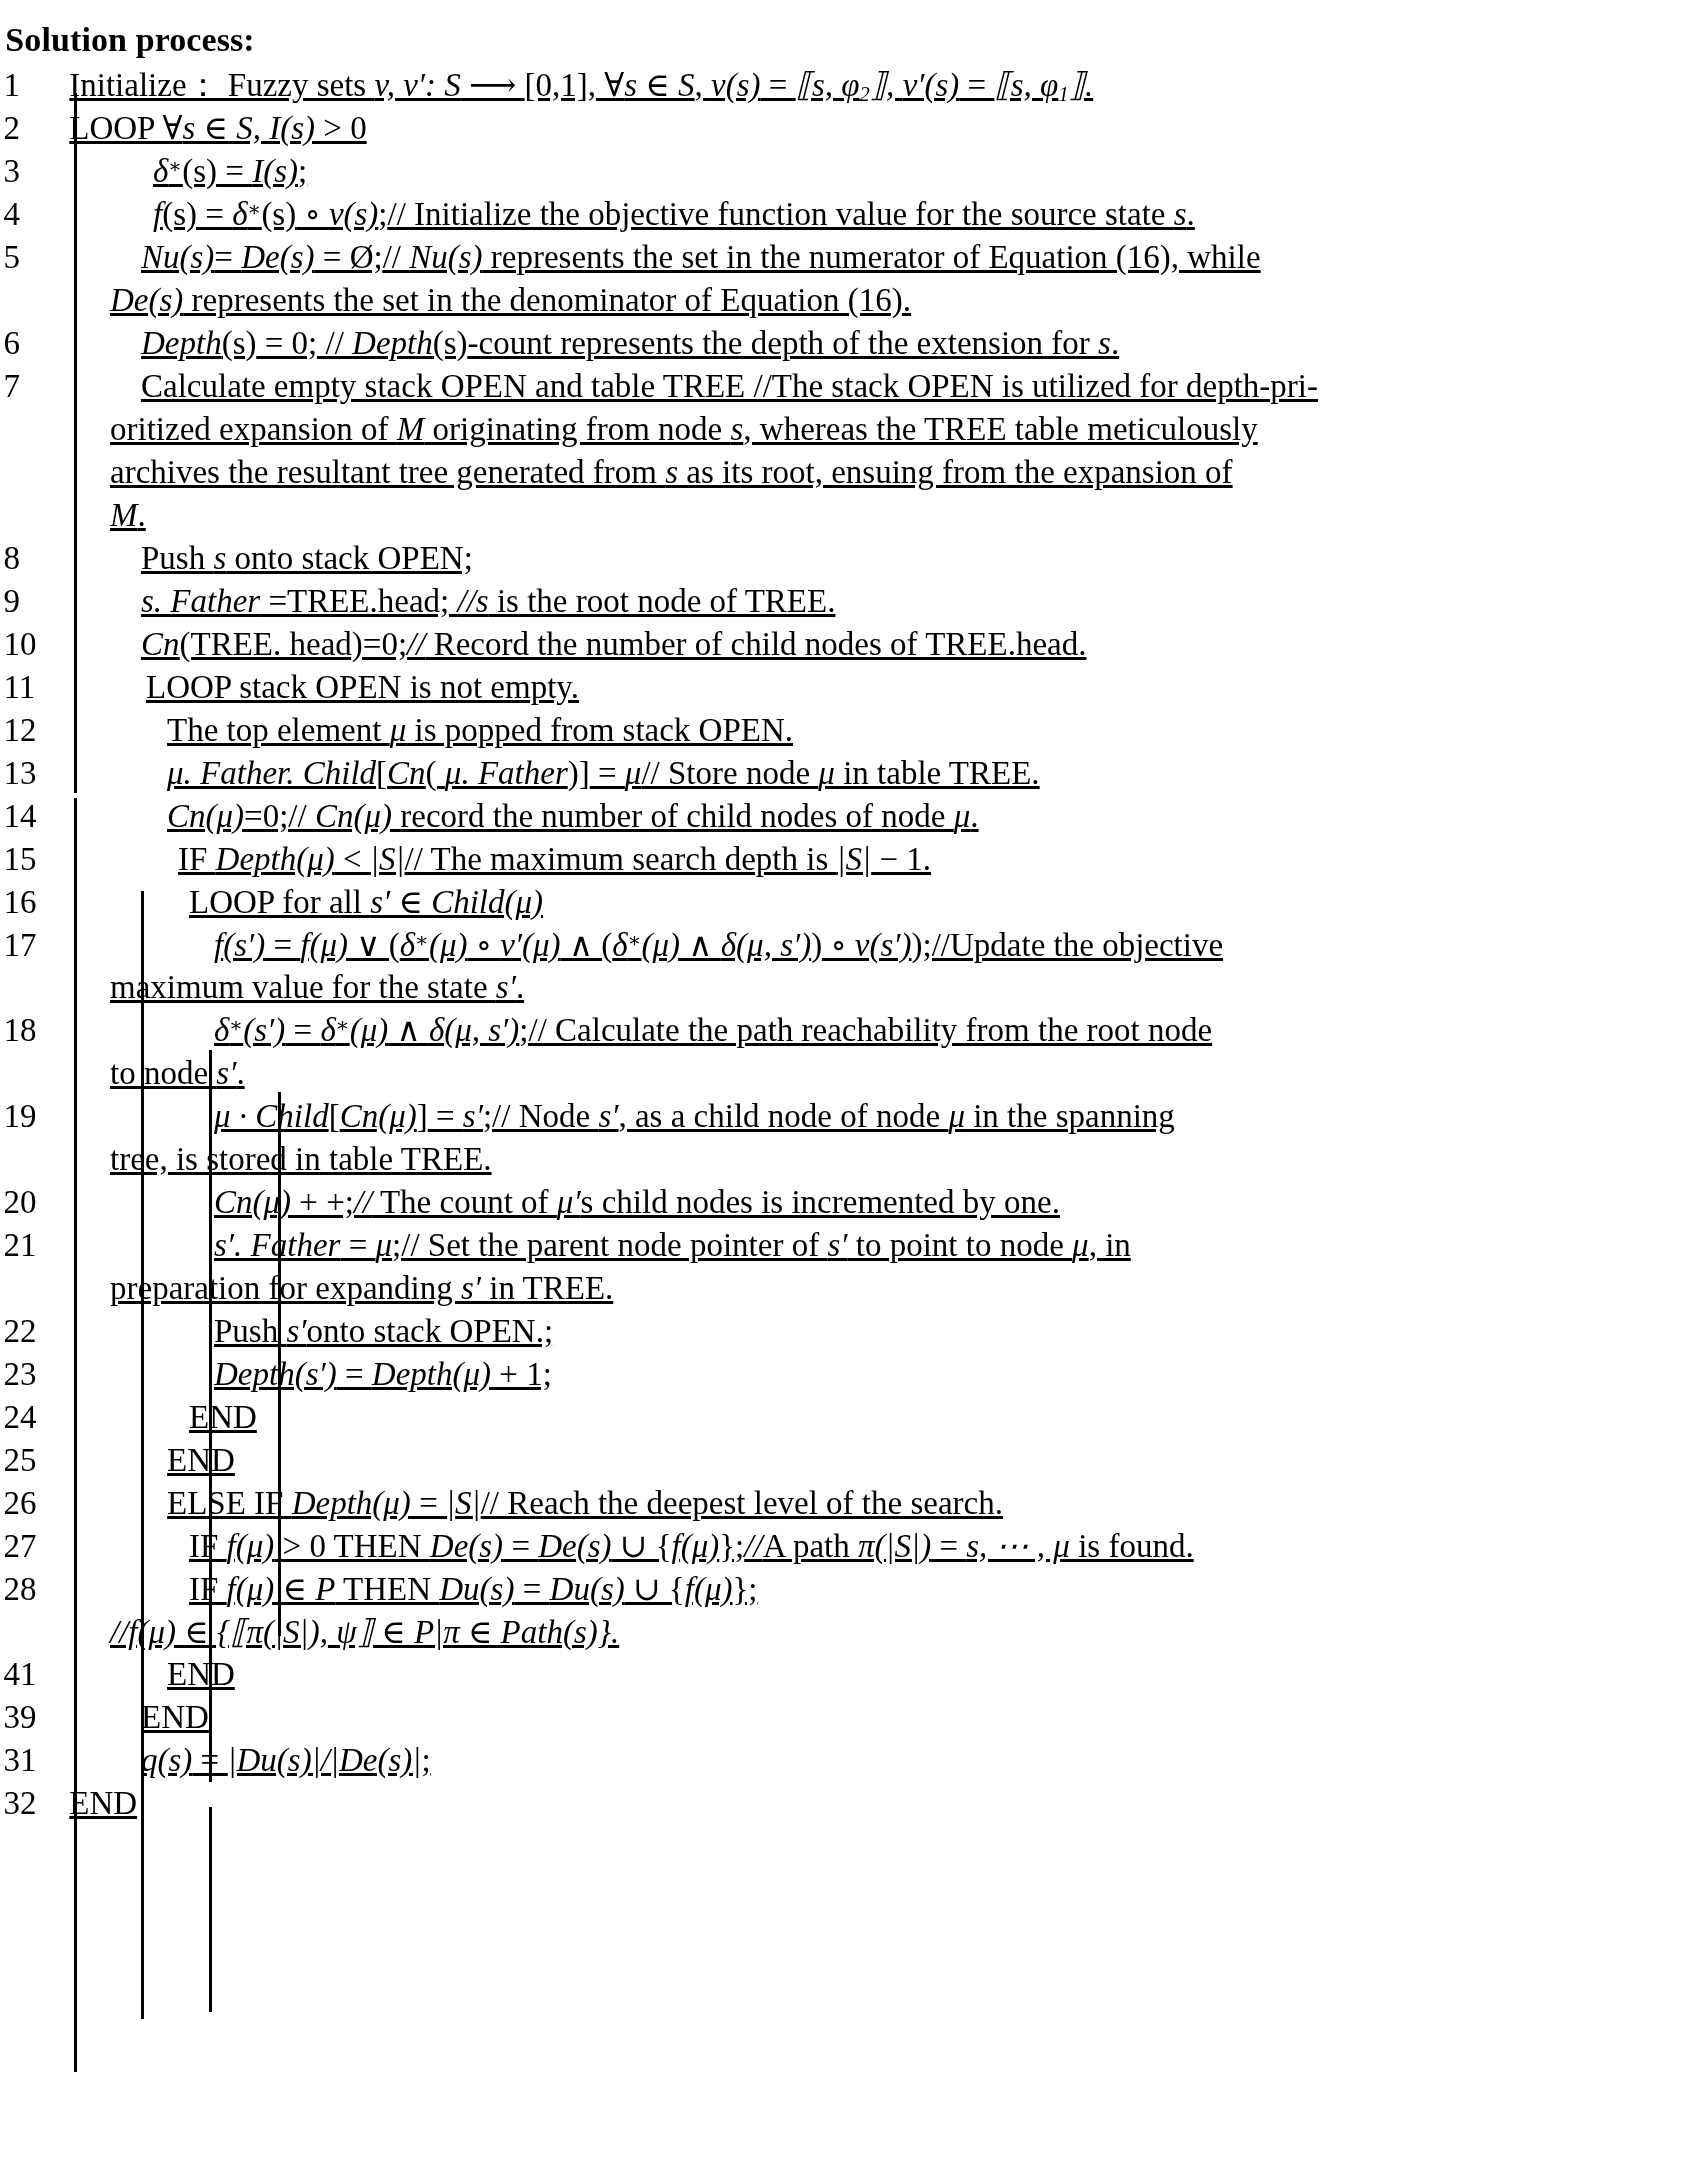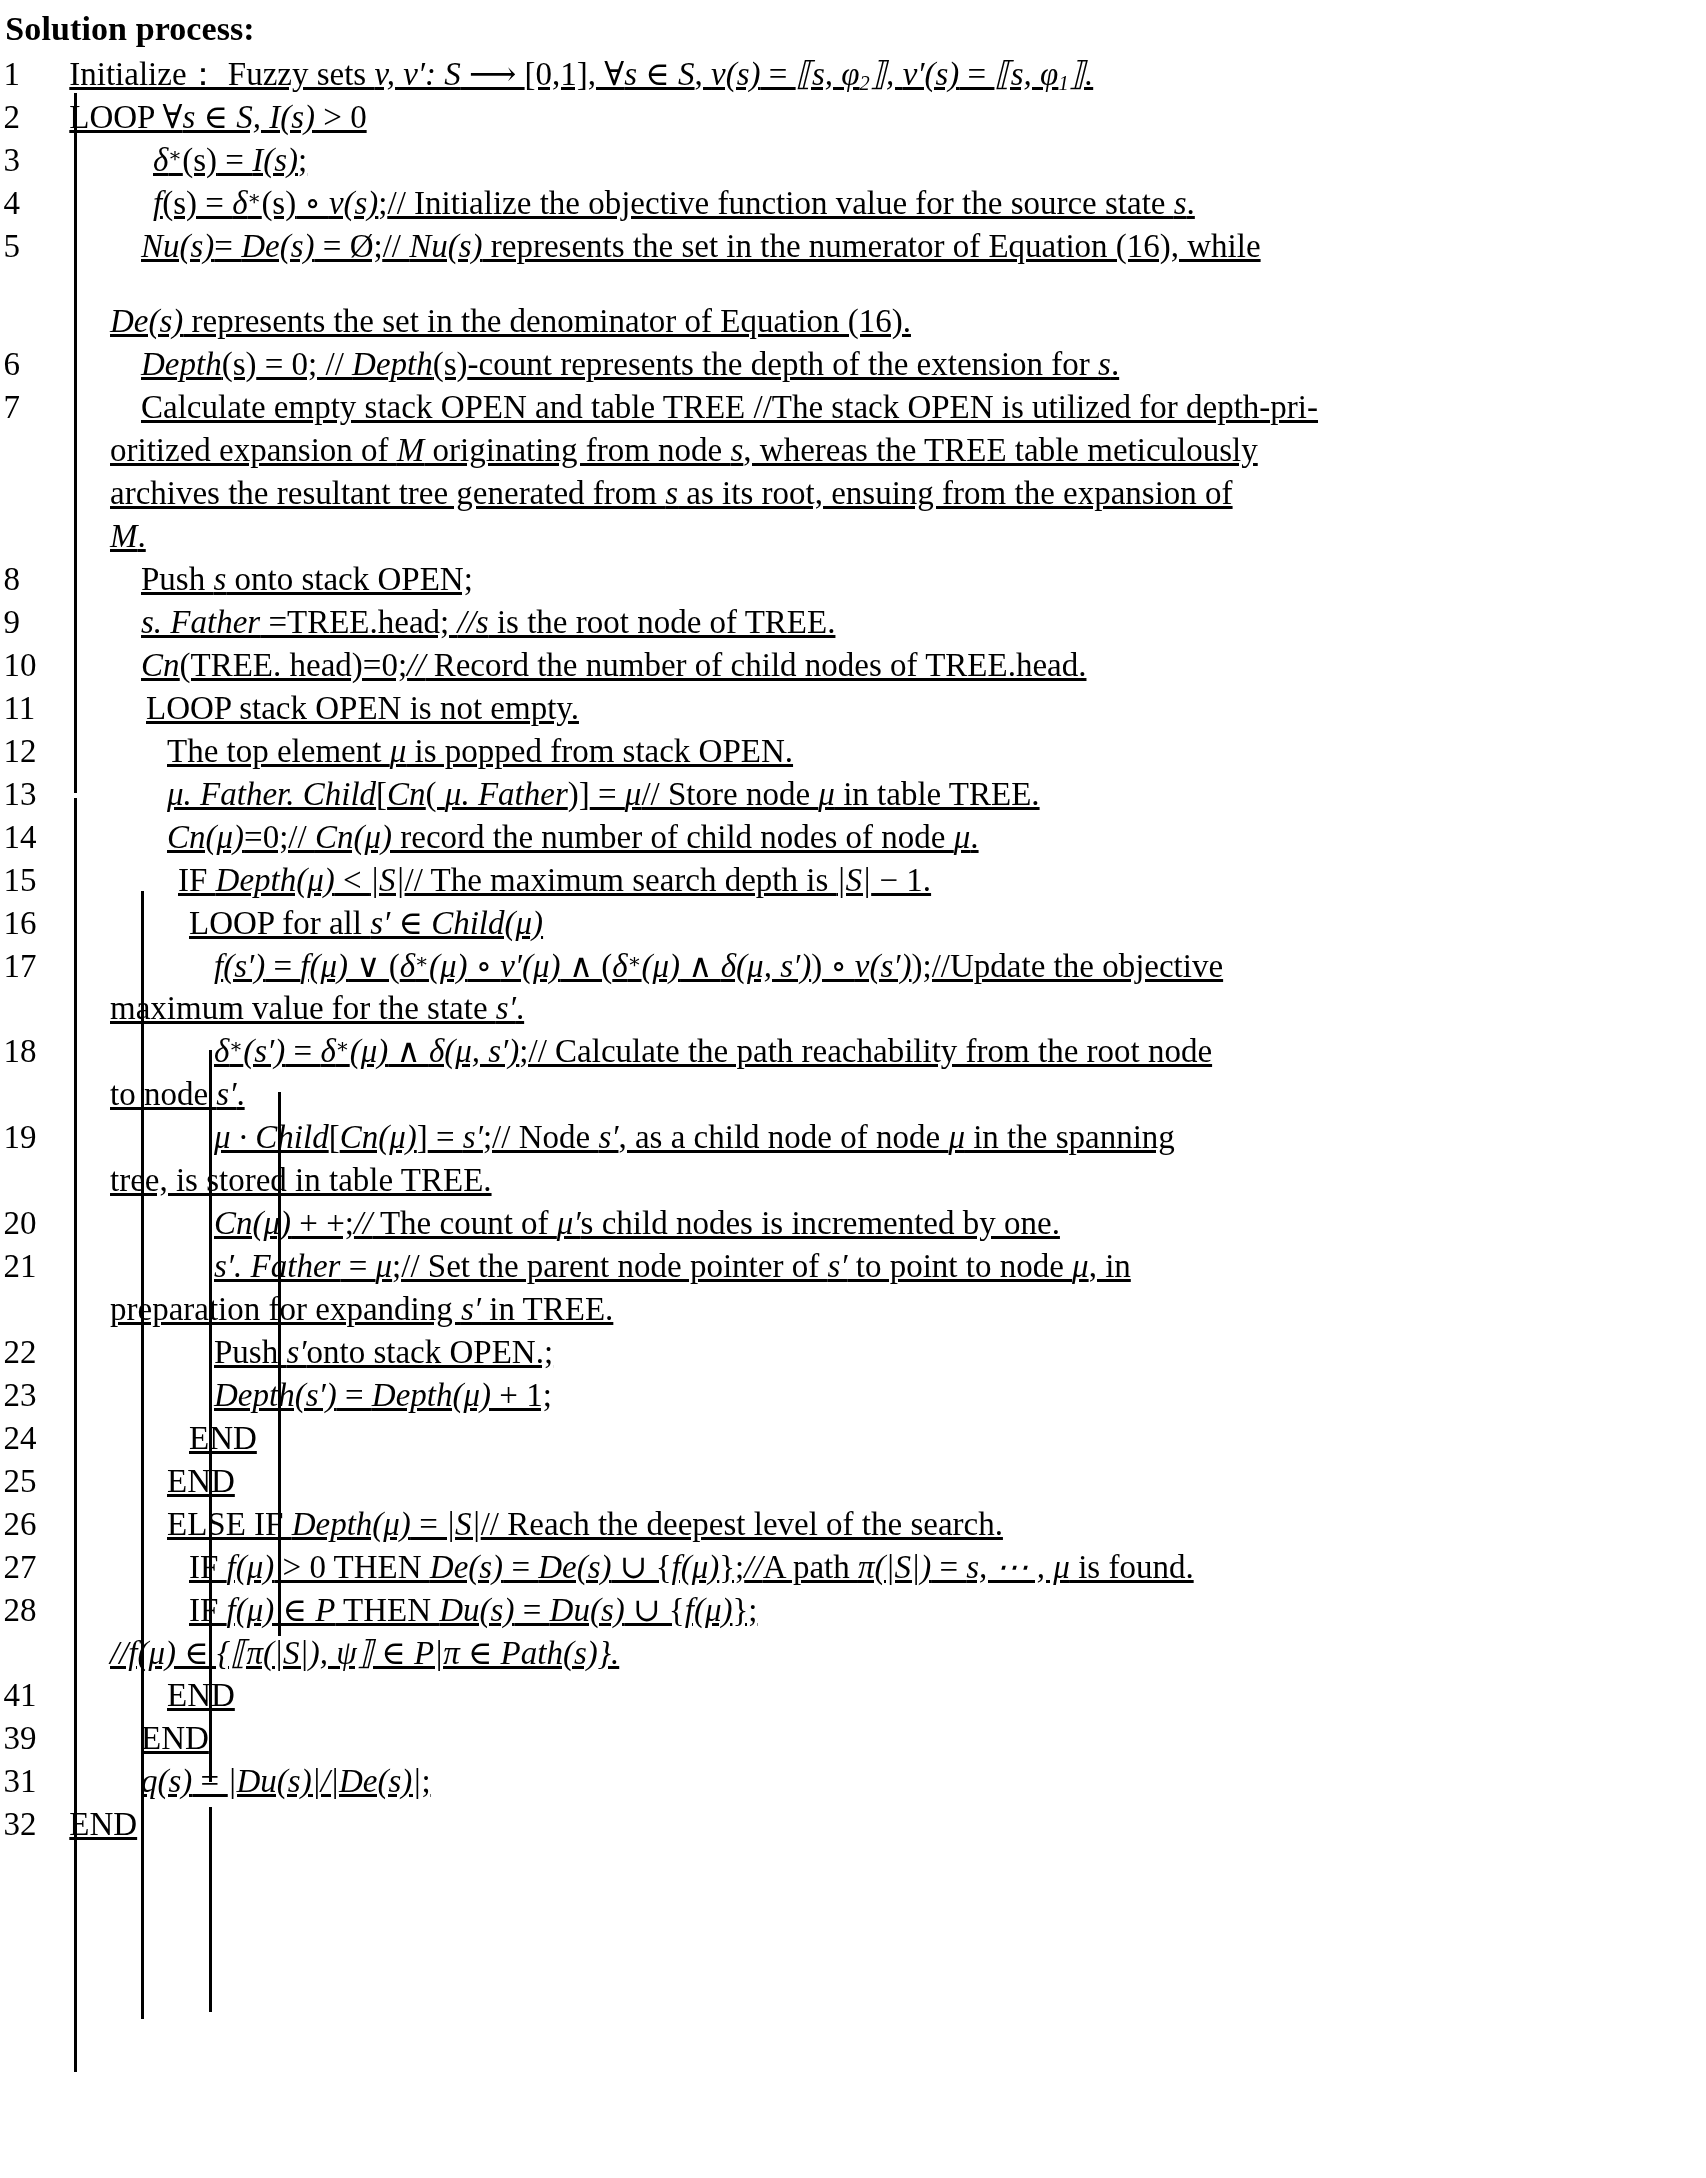--- a/index.html
+++ b/index.html
@@ -13,21 +13,21 @@
     font-family: "Liberation Serif", "DejaVu Serif", serif;
     color: #000000;
     overflow: hidden;
   }
 
   #algorithm {
     position: relative;
     width: 1706px;
     height: 1615px;
     box-sizing: border-box;
-    padding: 12px 0 0 0;
+    padding: 23px 0 0 0;
   }
 
   .title {
     font-size: 34px;
     font-weight: bold;
     line-height: 1.0;
     margin: 0 0 7.1px 5.3px;
     letter-spacing: 0.1px;
   }
 
@@ -142,21 +142,21 @@
       <div class="row">
         <div class="lineno">4</div>
         <div class="code">
           <div class="wrap ind1b"><i>f</i><span class="up">(s)</span><span class="up"> = </span><i>δ</i><sup style="font-style: italic;">∗</sup><span class="up">(s)</span><span class="up"> ∘ </span><i>v(s)</i><span class="up">;</span><span class="up">// Initialize the objective function value for the source state </span><i>s</i><span class="up">.</span></div>
         </div>
       </div>
       <div class="row">
         <div class="lineno">5</div>
         <div class="code">
           <div class="wrap ind1"><i>Nu(s)</i><span class="up">= </span><i>De(s)</i><span class="up"> = Ø;</span><span class="up">// </span><i>Nu(s)</i><span class="up">  represents the set in the numerator of Equation (16), while</span></div>
-          <div class="cont" style="padding-left: 46px; margin-top: 32px;"><i>De(s)</i><span class="up">  represents the set in the denominator of Equation (16).</span></div>
+          <div class="cont" style="padding-left: 46px;"><i>De(s)</i><span class="up">  represents the set in the denominator of Equation (16).</span></div>
         </div>
       </div>
       <div class="row">
         <div class="lineno">6</div>
         <div class="code">
           <div class="wrap ind1"><i>Depth</i><span class="up">(s)</span><span class="up"> = 0; // </span><i>Depth</i><span class="up">(s)</span><span class="up">-count represents the depth of the extension for  </span><i>s</i><span class="up">.</span></div>
         </div>
       </div>
       <div class="row">
         <div class="lineno">7</div>

